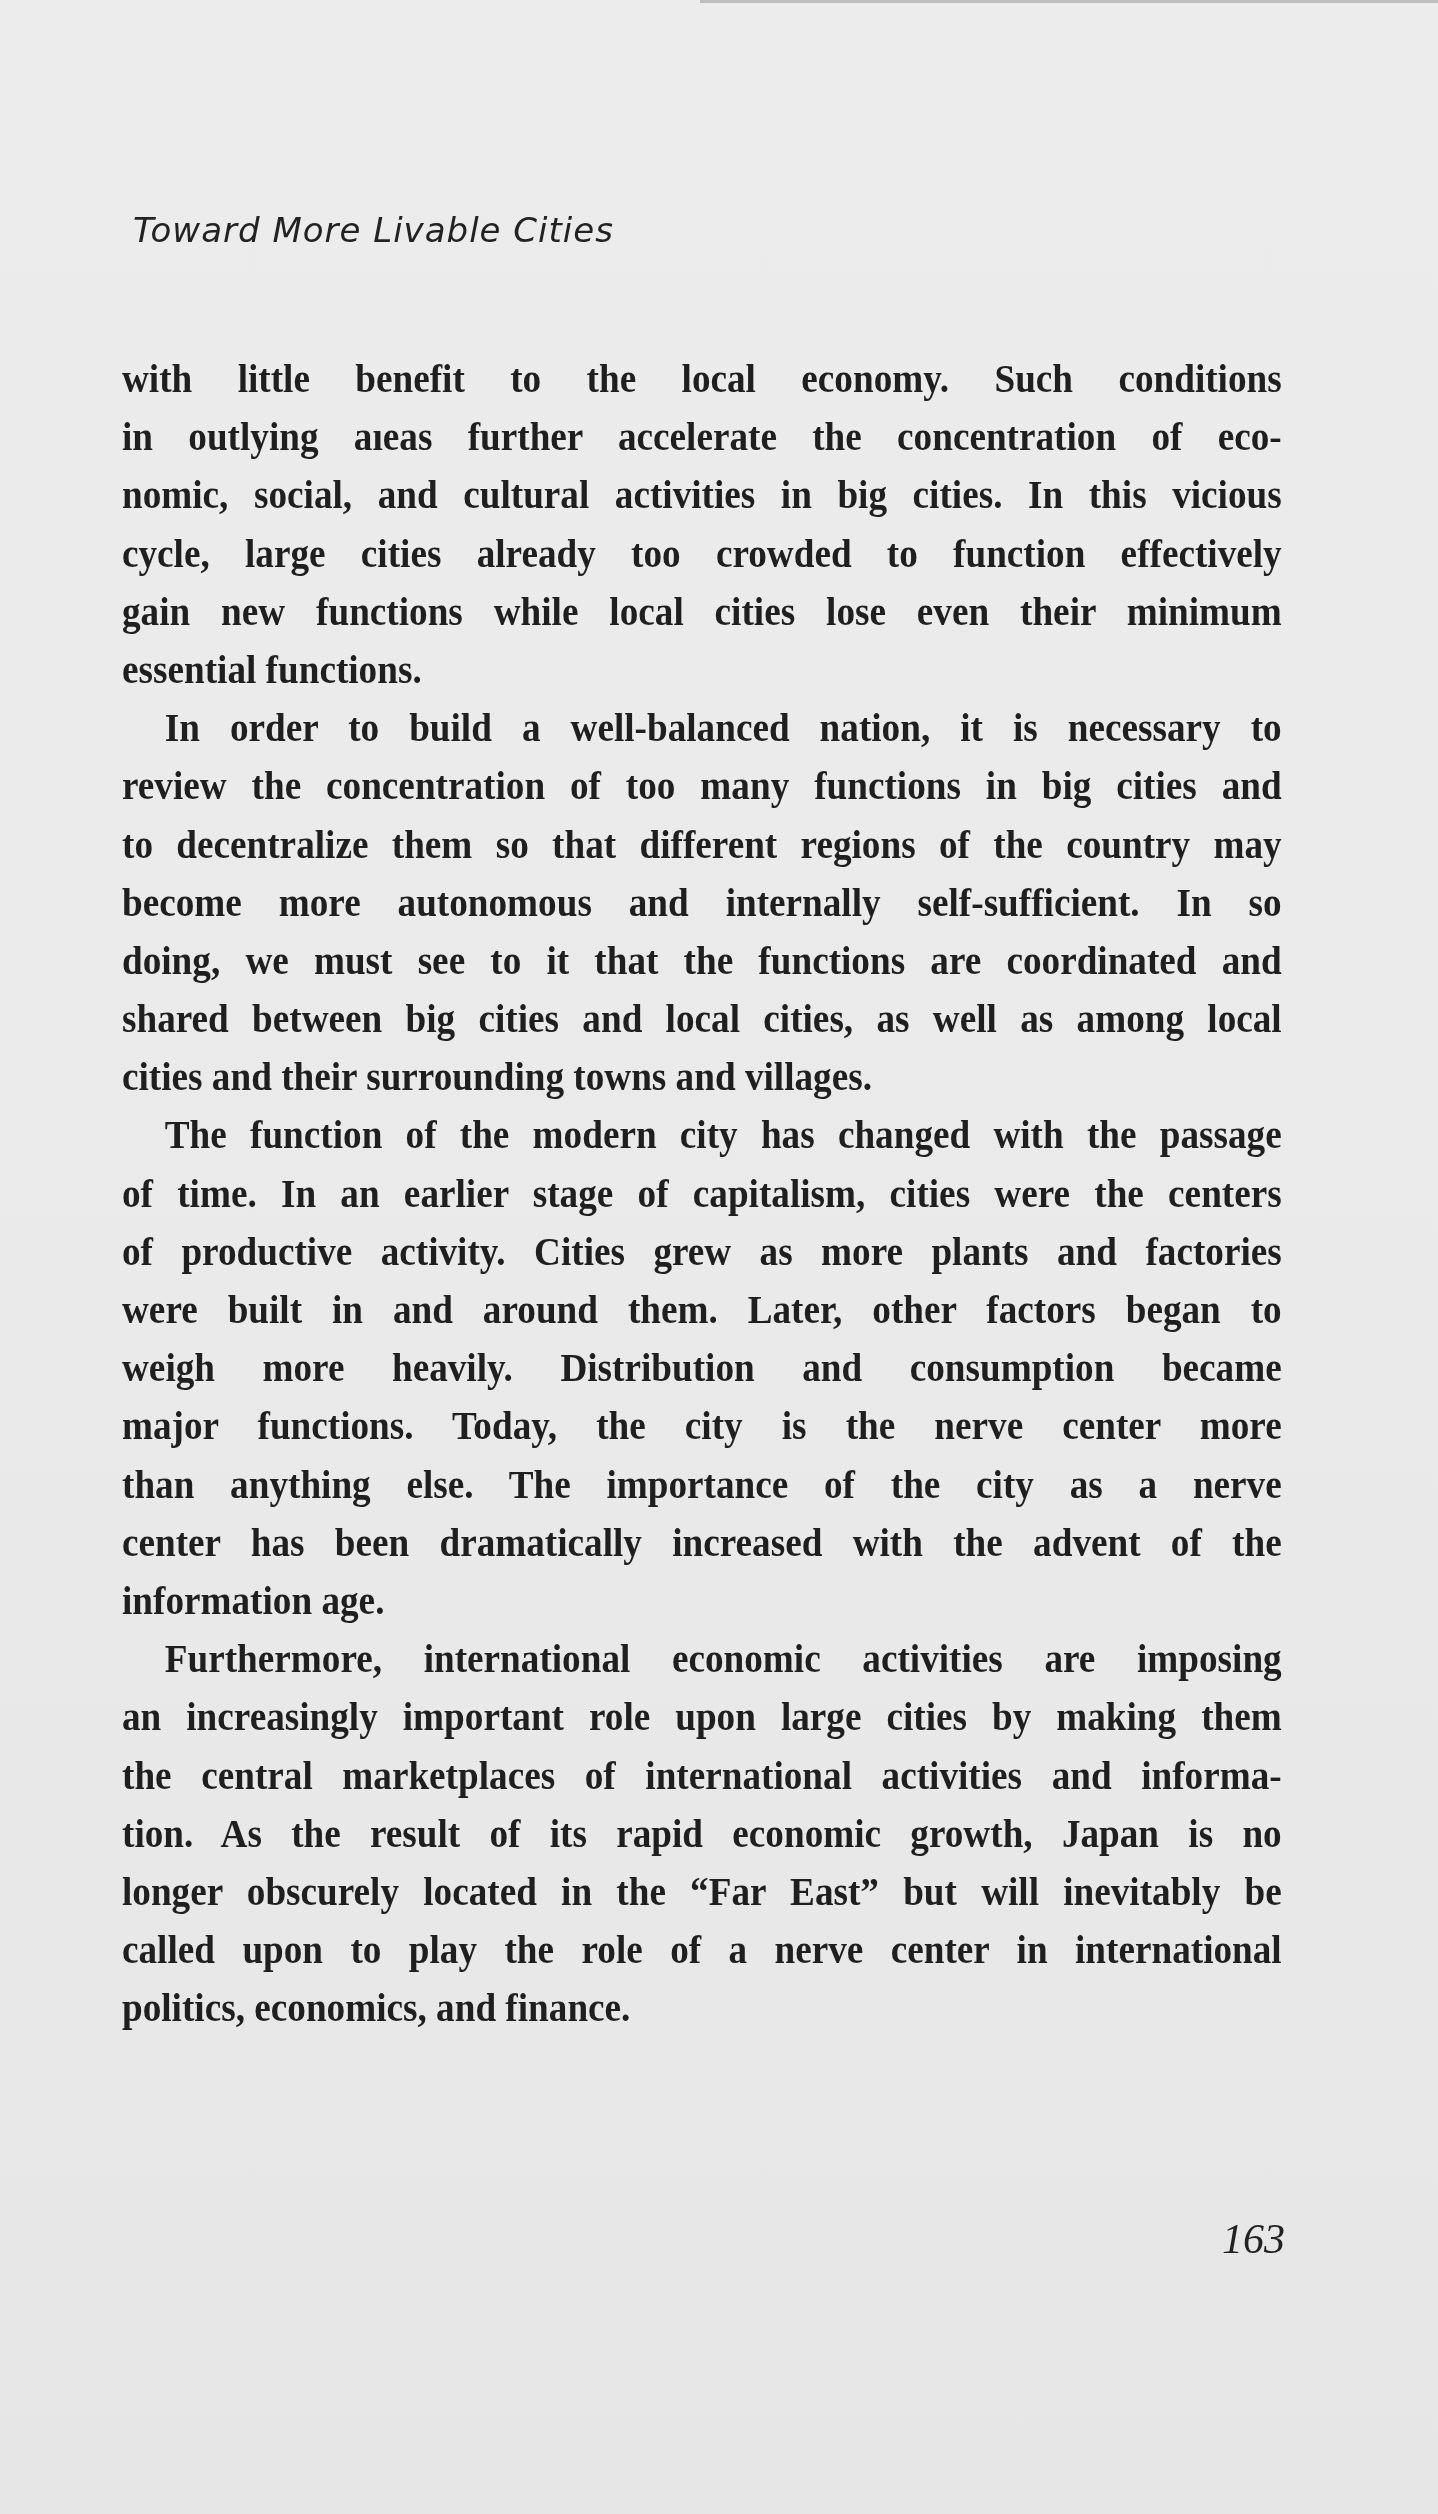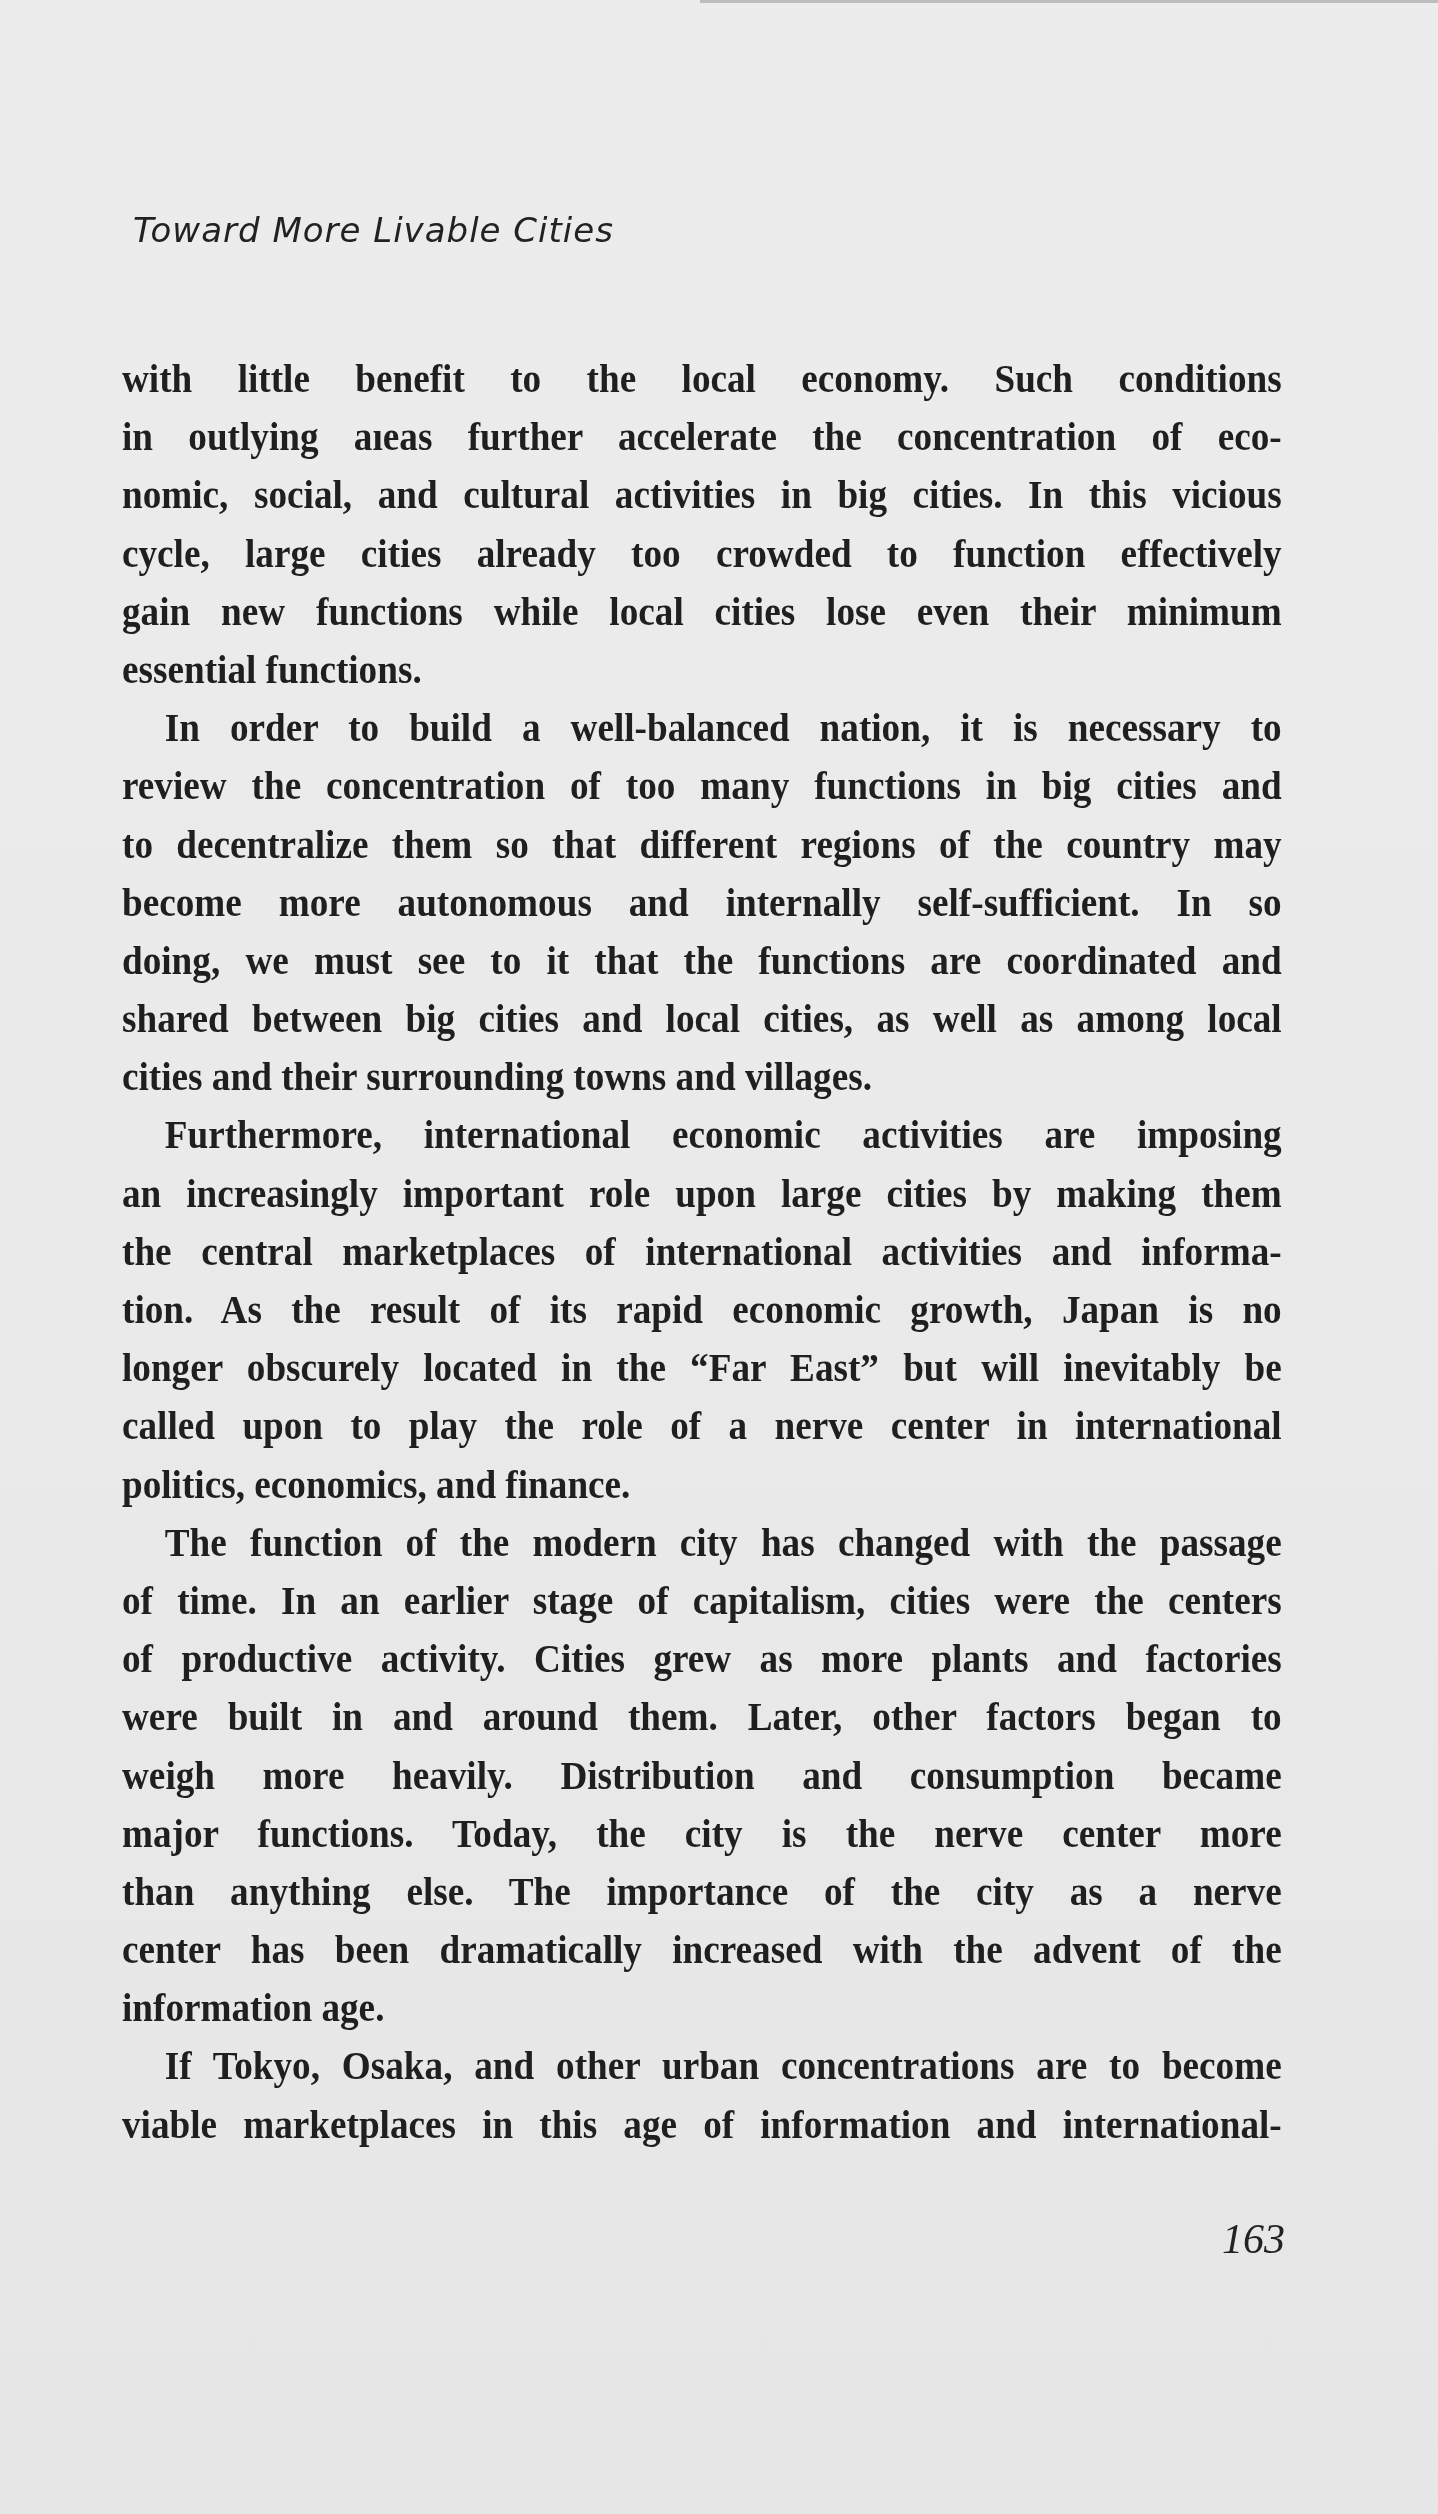--- a/index.html
+++ b/index.html
@@ -63,39 +63,35 @@
       <div>
         <span class="line indent">In order to build a well-balanced nation, it is necessary to</span>
         <span class="line">review the concentration of too many functions in big cities and</span>
         <span class="line">to decentralize them so that different regions of the country may</span>
         <span class="line">become more autonomous and internally self-sufficient. In so</span>
         <span class="line">doing, we must see to it that the functions are coordinated and</span>
         <span class="line">shared between big cities and local cities, as well as among local</span>
         <span class="line last">cities and their surrounding towns and villages.</span>
       </div>
       <div>
-        <span class="line indent">Furthermore, international economic activities are imposing</span>
-        <span class="line">an increasingly important role upon large cities by making them</span>
-        <span class="line">the central marketplaces of international activities and informa-</span>
-        <span class="line">tion. As the result of its rapid economic growth, Japan is no</span>
-        <span class="line">longer obscurely located in the “Far East” but will inevitably be</span>
-        <span class="line">called upon to play the role of a nerve center in international</span>
-        <span class="line last">politics, economics, and finance.</span>
-      </div>
-      <div>
         <span class="line indent">The function of the modern city has changed with the passage</span>
         <span class="line">of time. In an earlier stage of capitalism, cities were the centers</span>
         <span class="line">of productive activity. Cities grew as more plants and factories</span>
         <span class="line">were built in and around them. Later, other factors began to</span>
         <span class="line">weigh more heavily. Distribution and consumption became</span>
         <span class="line">major functions. Today, the city is the nerve center more</span>
         <span class="line">than anything else. The importance of the city as a nerve</span>
         <span class="line">center has been dramatically increased with the advent of the</span>
         <span class="line last">information age.</span>
       </div>
       <div>
-        <span class="line indent">If Tokyo, Osaka, and other urban concentrations are to become</span>
-        <span class="line">viable marketplaces in this age of information and international-</span>
+        <span class="line indent">Furthermore, international economic activities are imposing</span>
+        <span class="line">an increasingly important role upon large cities by making them</span>
+        <span class="line">the central marketplaces of international activities and informa-</span>
+        <span class="line">tion. As the result of its rapid economic growth, Japan is no</span>
+        <span class="line">longer obscurely located in the “Far East” but will inevitably be</span>
+        <span class="line">called upon to play the role of a nerve center in international</span>
+        <span class="line last">politics, economics, and finance.</span>
       </div>
     </div>
 
   <div class="folio">163</div>
 </div>
 
 </body></html>

